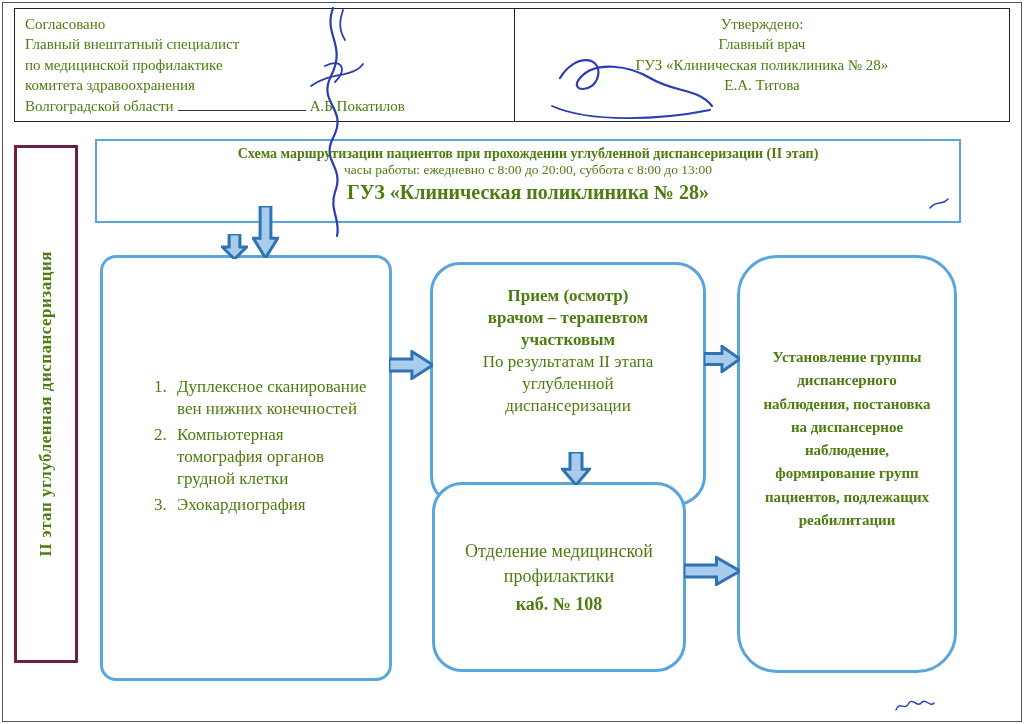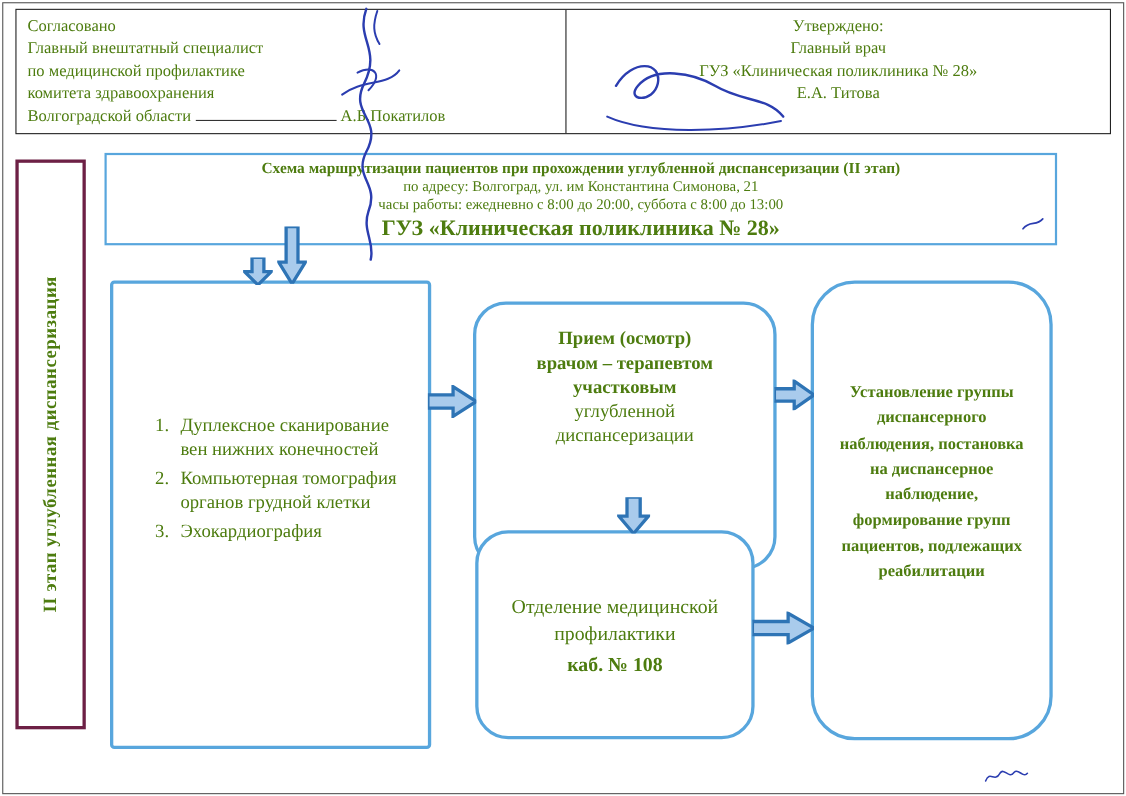--- a/index.html
+++ b/index.html
@@ -36,24 +36,24 @@
     border:3px solid var(--sidebar-border); box-sizing:border-box;
     display:flex; align-items:center; justify-content:center; background:#fff;
   }
   .sidebar-text {
     writing-mode:vertical-rl; transform:rotate(180deg);
     font-weight:bold; font-size:17px; letter-spacing:0.5px; white-space:nowrap;
   }
 
   
   .flow-box { position:absolute; border:3px solid var(--box-border); box-sizing:border-box; background:#fff; z-index:1; }
-  .tests-box { left:100px; top:255px; width:292px; height:426px; border-radius:4px; padding:118px 16px 0 23px; }
+  .tests-box { left:100px; top:255px; width:292px; height:426px; border-radius:16px; padding:118px 16px 0 36px; }
   .tests-box ol { margin:0; padding-left:32px; font-size:17px; line-height:1.3; }
   .tests-box li { padding-left:6px; margin-bottom:4px; }
-  .doctor-box { left:430px; top:262px; width:276px; height:244px; border-radius:30px; text-align:center; padding-top:20px;margin-top:12px; }
+  .doctor-box { left:430px; top:262px; width:276px; height:244px; border-radius:30px; text-align:center; padding-top:20px; }
   .doctor-bold { font-size:17px; font-weight:bold; line-height:1.3; }
   .doctor-normal { font-size:17px; line-height:1.3; }
   .prevention-box { left:432px; top:482px; width:254px; height:190px; border-radius:30px;
     display:flex; flex-direction:column; align-items:center; justify-content:center; text-align:center; padding:0 18px; }
   .prevention-l1 { font-size:18px; line-height:1.35; }
   .prevention-l2 { font-size:18px; font-weight:bold; margin-top:6px; }
   .outcome-box { left:737px; top:255px; width:220px; height:418px; border-radius:40px;
     text-align:center; padding:88px 14px 0; }
   .outcome-text { font-size:15px; font-weight:bold; line-height:1.55; }
 
@@ -85,41 +85,41 @@
     <div class="header-right">
       <div class="header-line">Утверждено:</div>
       <div class="header-line">Главный врач</div>
       <div class="header-line">ГУЗ «Клиническая поликлиника № 28»</div>
       <div class="header-line">Е.А. Титова</div>
     </div>
   </div>
 
   <div class="title-box">
     <div class="title-l1">Схема маршрутизации пациентов при прохождении углубленной диспансеризации (II этап)</div>
-    <div class="title-l2">по адресу: Волгоград, ул. им Константина Симонова, 21</div>
     <div class="title-l3">часы работы: ежедневно с 8:00 до 20:00, суббота с 8:00 до 13:00</div>
     <div class="title-clinic">ГУЗ «Клиническая поликлиника № 28»</div>
   </div>
 
   <div class="sidebar-box">
     <div class="sidebar-text">II этап углубленная диспансеризация</div>
   </div>
 
   <div class="flow-box tests-box">
     <ol>
       <li>Дуплексное сканирование вен нижних конечностей</li>
       <li>Компьютерная томография органов грудной клетки</li>
       <li>Эхокардиография</li>
     </ol>
   </div>
 
   <div class="flow-box doctor-box">
     <div class="doctor-bold">Прием (осмотр)</div>
     <div class="doctor-bold">врачом – терапевтом</div>
     <div class="doctor-bold">участковым</div>
+    <div class="doctor-normal">По результатам II этапа</div>
     <div class="doctor-normal">углубленной</div>
     <div class="doctor-normal">диспансеризации</div>
   </div>
 
   <div class="flow-box prevention-box">
     <div class="prevention-l1">Отделение медицинской профилактики</div>
     <div class="prevention-l2">каб. № 108</div>
   </div>
 
   <div class="flow-box outcome-box">

